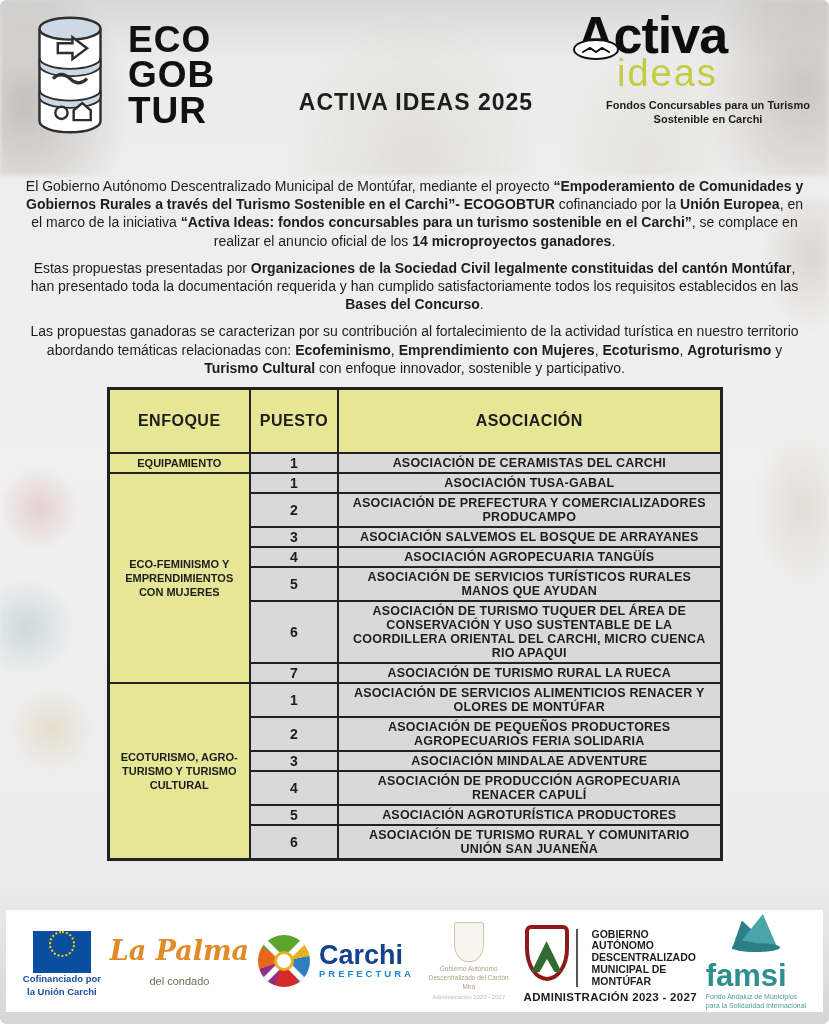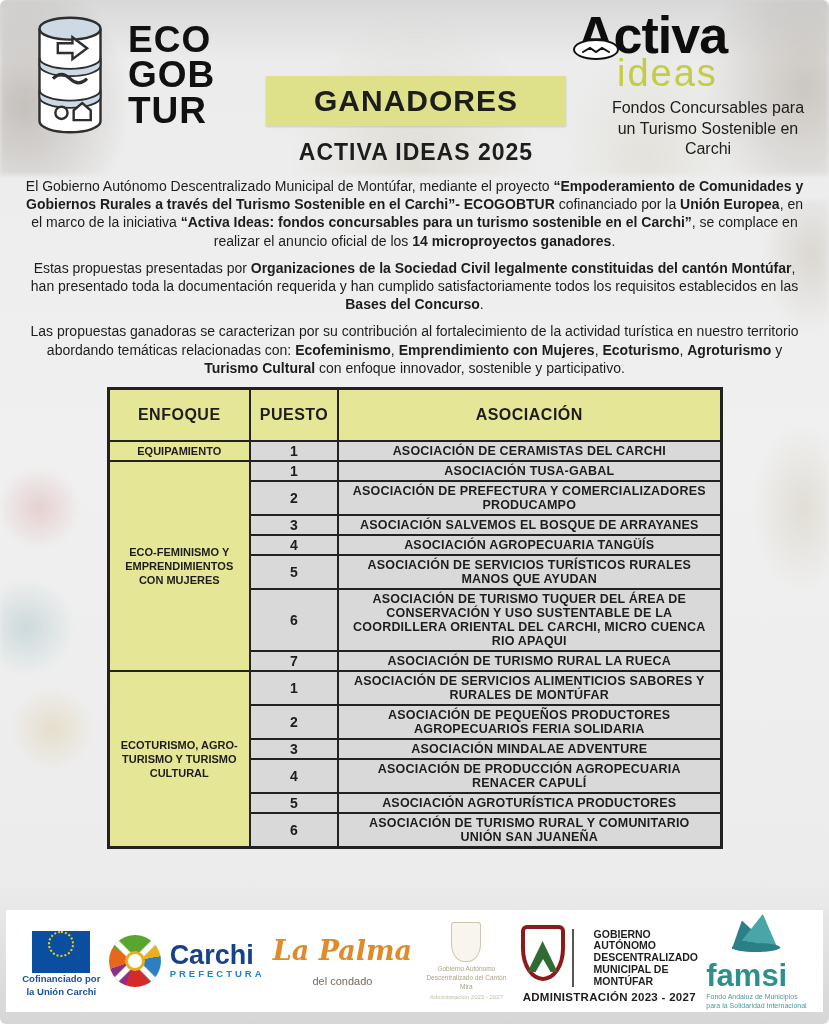--- a/index.html
+++ b/index.html
@@ -43,30 +43,30 @@
   .ribbon::before{left:-36px;clip-path:polygon(0 0,100% 0,100% 100%,0 100%,42% 50%);}
   .ribbon::after{right:-36px;clip-path:polygon(0 0,100% 0,58% 50%,100% 100%,0 100%);}
   .ribbon span{font-size:30px;font-weight:800;letter-spacing:1px;}
   .banner-sub{margin-top:13px;font-size:23px;font-weight:800;letter-spacing:1px;}
   
   .activa{position:absolute;right:16px;top:12px;width:236px;}
   .activa-title{position:relative;font-size:52px;font-weight:800;line-height:.9;letter-spacing:-1px;color:#0d0d0d;}
   .a-badge{position:absolute;left:-4px;top:27px;width:46px;height:21px;background:#fff;
     border:2px solid #111;border-radius:50%;display:flex;align-items:center;justify-content:center;}
   .ideas{font-size:38px;font-weight:400;color:var(--ideas-green);line-height:.95;margin:-4px 0 0 40px;letter-spacing:2px;}
-  .tagline{width:206px;margin:7px 0 0 28px;font-size:16px;font-weight:400;line-height:1.3;text-align:center;}
+  .tagline{width:206px;margin:7px 0 0 28px;font-size:11px;font-weight:700;line-height:1.3;text-align:center;}
   
   main{position:relative;}
   #paragraphs{width:782px;margin:4px auto 0;text-align:center;}
   .para{font-size:14px;line-height:1.3;margin:9px 0;}
   .para .b{font-weight:800;}
   
   table.winners{border-collapse:collapse;margin:10px auto 0;width:616px;border:3px solid #222;background:#fff;}
   .winners th{background:var(--table-header-yellow);border:2px solid #222;font-size:16px;
-    font-weight:800;padding:16px 4px;letter-spacing:.5px;}
+    font-weight:800;padding:22px 4px;letter-spacing:.5px;}
   .winners td{border:2px solid #222;background:var(--cell-gray);font-weight:700;text-align:center;vertical-align:middle;}
   td.enfoque{background:var(--table-header-yellow);font-size:11px;width:142px;line-height:1.3;padding:2px 6px;}
   td.puesto{width:88px;font-size:14px;padding:1px;}
   td.asoc{font-size:12.5px;line-height:1.12;padding:2px 8px;letter-spacing:.2px;}
   
   .footer{position:absolute;left:6px;right:6px;bottom:12px;height:102px;background:#fff;
     display:flex;align-items:center;justify-content:space-evenly;padding:0 8px;}
   .flogo{text-align:center;}
   .eu-flag{width:58px;height:42px;background:var(--eu-blue);margin:0 auto;}
   .eu-stars{width:26px;height:26px;border:2px dotted #ffcc00;border-radius:50%;margin:7px auto;}
@@ -88,21 +88,21 @@
   .mira-cap{font-size:6.5px;color:#a09072;line-height:1.35;}
   .mira-admin{font-size:6px;color:#bcb094;margin-top:2px;}
   .montufar{display:flex;flex-direction:column;align-items:center;}
   .mf-top{display:flex;align-items:center;gap:7px;}
   .mf-shield{position:relative;width:44px;height:56px;border:4px solid var(--montufar-red);
     border-radius:6px 6px 50% 50%/6px 6px 58% 58%;background:#fff;}
   .mf-shield .tri{position:absolute;left:3px;right:3px;top:12px;bottom:5px;background:var(--montufar-green);
     clip-path:polygon(50% 0,100% 100%,0 100%);}
   .mf-shield .peak{position:absolute;left:11px;bottom:5px;width:15px;height:13px;background:#fff;
     clip-path:polygon(50% 0,100% 100%,0 100%);}
-  .mf-lines{border-left:2px solid #555;padding-left:20px;text-align:left;margin-top:10px;}
+  .mf-lines{border-left:2px solid #555;padding-left:14px;text-align:left;margin-top:10px;}
   .mf-lines div{font-size:10.5px;font-weight:800;line-height:1.12;}
   .mf-admin{margin-top:4px;font-size:11.5px;font-weight:800;letter-spacing:.3px;}
   .famsi{display:flex;align-items:center;gap:8px;flex-direction:column;}
   .famsi-icon{position:relative;width:56px;height:42px;}
   .famsi-icon .sail1{position:absolute;left:0;top:8px;width:34px;height:26px;background:#2b7f86;
     clip-path:polygon(0 100%,50% 0,100% 100%);transform:rotate(-14deg);}
   .famsi-icon .sail2{position:absolute;left:16px;top:2px;width:36px;height:30px;background:#49a5a8;
     clip-path:polygon(0 100%,45% 0,100% 100%);transform:rotate(10deg);}
   .famsi-icon .hull{position:absolute;bottom:2px;left:4px;width:48px;height:9px;background:#2b7f86;border-radius:50%;}
   .famsi-text{text-align:left;}
@@ -130,23 +130,20 @@
         <path d="M35 87 v-8 l7 -6 l7 6 v8 z" fill="#ffffff" stroke="#2e2e2e" stroke-width="2"></path>
       </svg>
       <div class="ecogob-text">
         <div>ECO</div>
         <div>GOB</div>
         <div>TUR</div>
       </div>
     </div>
 
     <div class="header-center">
-      <div class="ribbon">
-        <span>GANADORES</span>
-      </div>
       <div class="banner-sub">ACTIVA IDEAS 2025</div>
     </div>
 
     <div class="activa">
       <div class="activa-title">
         <span class="a-badge">
           <svg width="32" height="12" viewBox="0 0 32 12">
               <path d="M3 8 L10 4 L16 8 L22 4 L29 8" fill="none" stroke="#111" stroke-width="2" stroke-linecap="round"></path>
             </svg>
         </span>
@@ -203,21 +200,21 @@
             <td class="puesto">6</td>
             <td class="asoc">ASOCIACIÓN DE TURISMO TUQUER DEL ÁREA DE CONSERVACIÓN Y USO SUSTENTABLE DE LA COORDILLERA ORIENTAL DEL CARCHI, MICRO CUENCA RIO APAQUI</td>
           </tr>
           <tr>
             <td class="puesto">7</td>
             <td class="asoc">ASOCIACIÓN DE TURISMO RURAL LA RUECA</td>
           </tr>
           <tr>
             <td class="enfoque" rowspan="6">ECOTURISMO, AGRO-TURISMO Y TURISMO CULTURAL</td>
             <td class="puesto">1</td>
-            <td class="asoc">ASOCIACIÓN DE SERVICIOS ALIMENTICIOS SABORES Y RURALES DE MONTÚFAR</td>
+            <td class="asoc">ASOCIACIÓN DE SERVICIOS ALIMENTICIOS RENACER Y OLORES DE MONTÚFAR</td>
           </tr>
           <tr>
             <td class="puesto">2</td>
             <td class="asoc">ASOCIACIÓN DE PEQUEÑOS PRODUCTORES AGROPECUARIOS FERIA SOLIDARIA</td>
           </tr>
           <tr>
             <td class="puesto">3</td>
             <td class="asoc">ASOCIACIÓN MINDALAE ADVENTURE</td>
           </tr>
           <tr>
@@ -240,33 +237,33 @@
     <div class="flogo">
       <div class="eu-flag">
           <div class="eu-stars"></div>
         </div>
       <div class="eu-cap">
         <div>Cofinanciado por</div>
         <div>la Unión Carchi</div>
       </div>
     </div>
 
+    <div class="flogo">
+      <div class="palma-title">La Palma</div>
+      <div class="palma-cap">del condado</div>
+    </div>
+
     <div class="flogo carchi">
       <div class="carchi-icon">
           <i></i>
         </div>
       <div>
         <div class="carchi-title">Carchi</div>
         <div class="carchi-sub">PREFECTURA</div>
       </div>
-    </div>
-
-    <div class="flogo">
-      <div class="palma-title">La Palma</div>
-      <div class="palma-cap">del condado</div>
     </div>
 
     <div class="flogo mira">
       <div class="mira-shield"></div>
       <div class="mira-cap">Gobierno Autónomo Descentralizado del Cantón Mira</div>
       <div class="mira-admin">Administración 2023 - 2027</div>
     </div>
 
     <div class="flogo montufar">
       <div class="mf-top">

